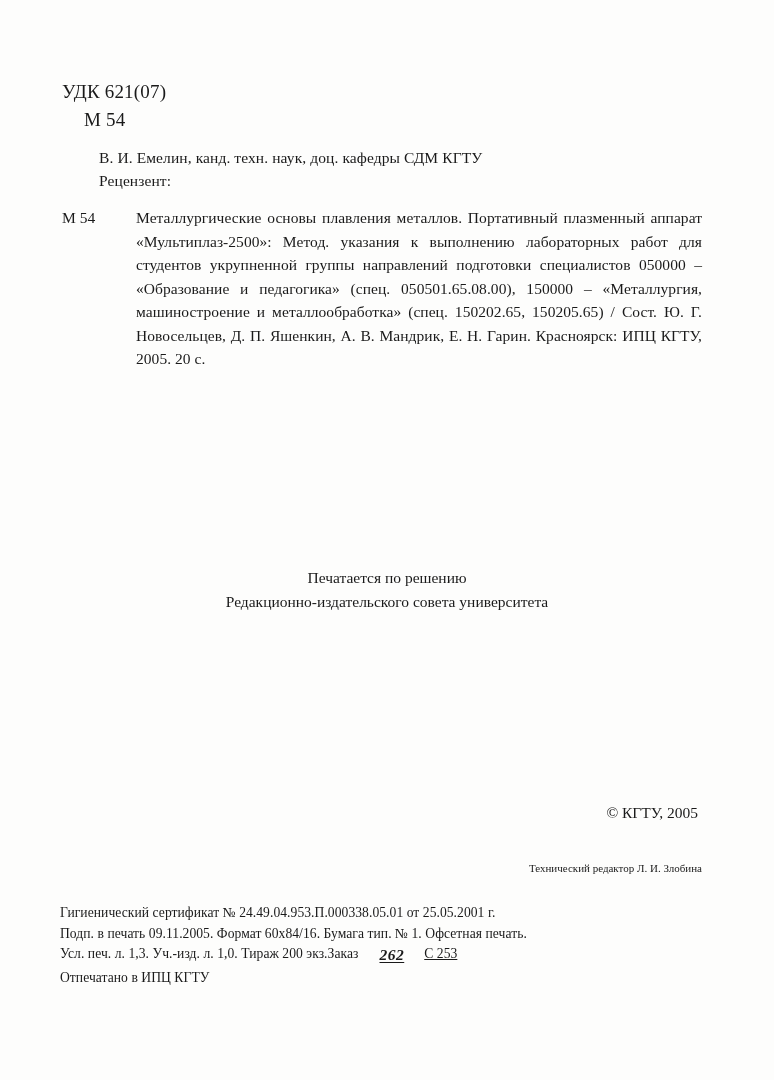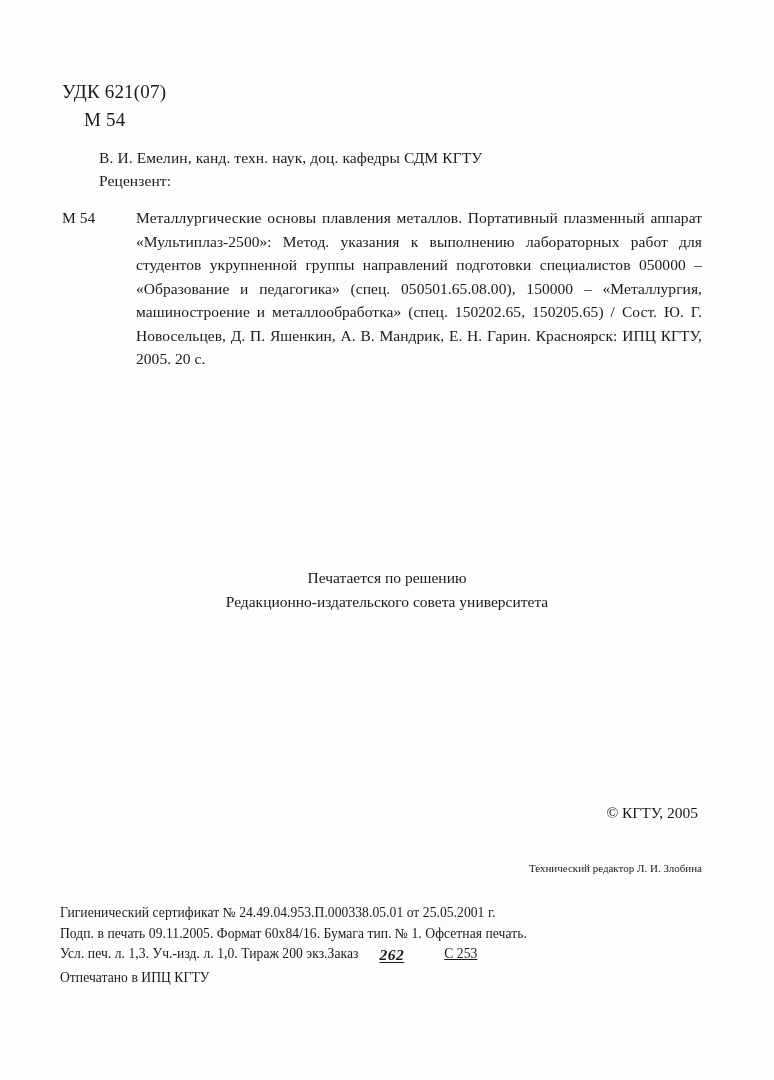--- a/index.html
+++ b/index.html
@@ -127,21 +127,21 @@
     font-size: 15.5px;
     letter-spacing: 0.5px;
     position: relative;
     top: -1px;
     margin-left: 21px;
     text-decoration: underline;
     text-decoration-thickness: 1px;
     text-underline-offset: 2px;
   }
   .imprint-order-code {
-    margin-left: 40px;
+    margin-left: 20px;
     text-decoration: underline;
   }
 </style>
 </head>
 <body>
 
 <div class="page">
 
   <div class="udc-block">
     <div class="udc-line-1">УДК 621(07)</div>

